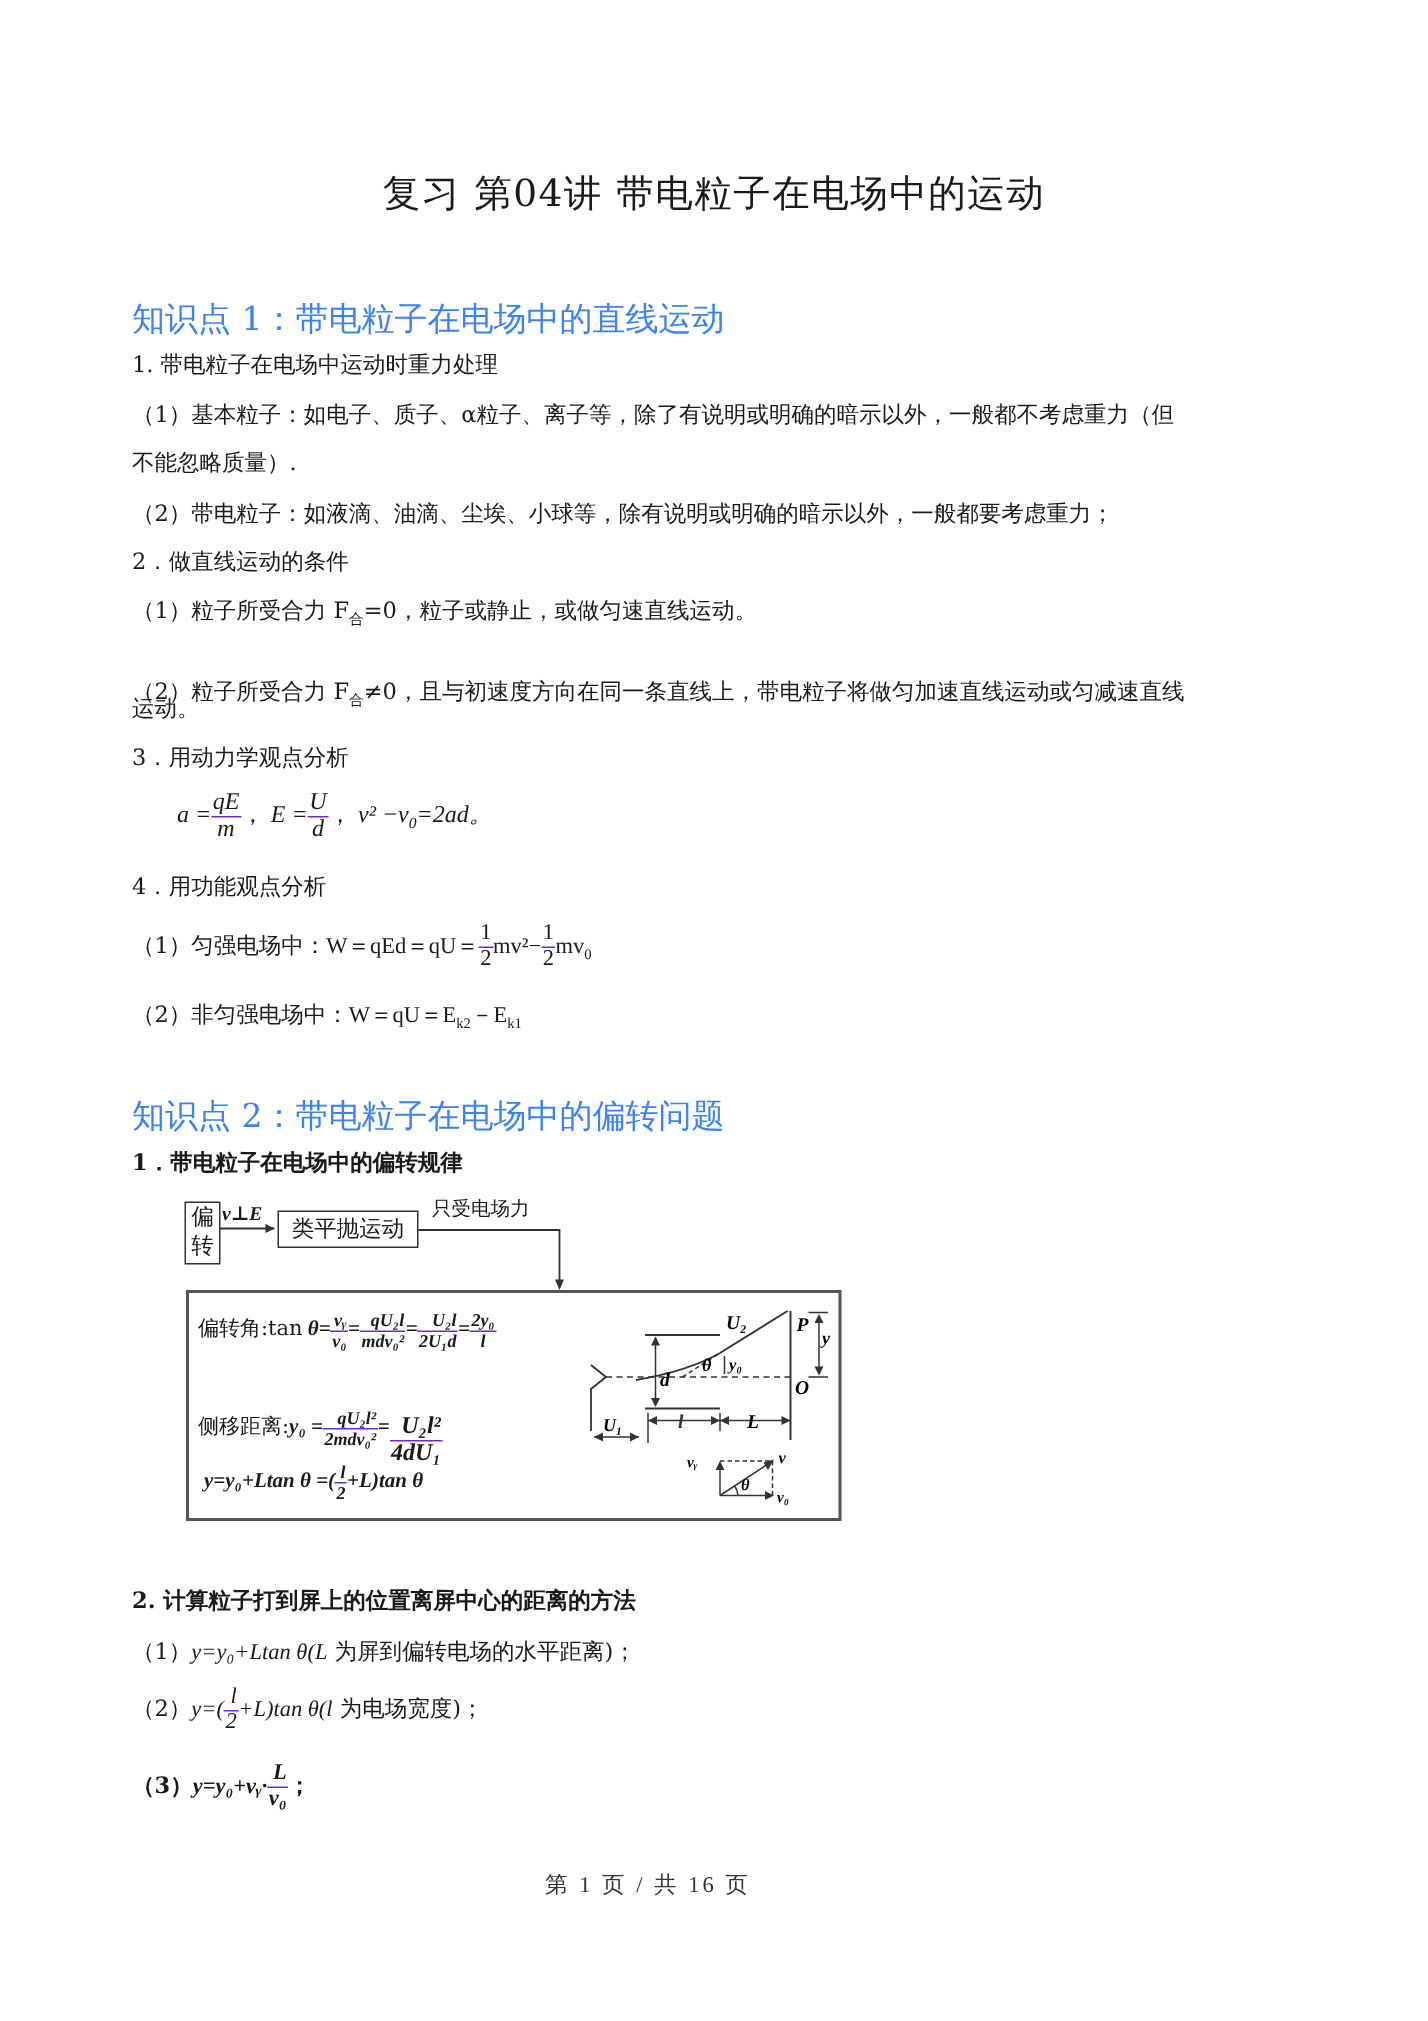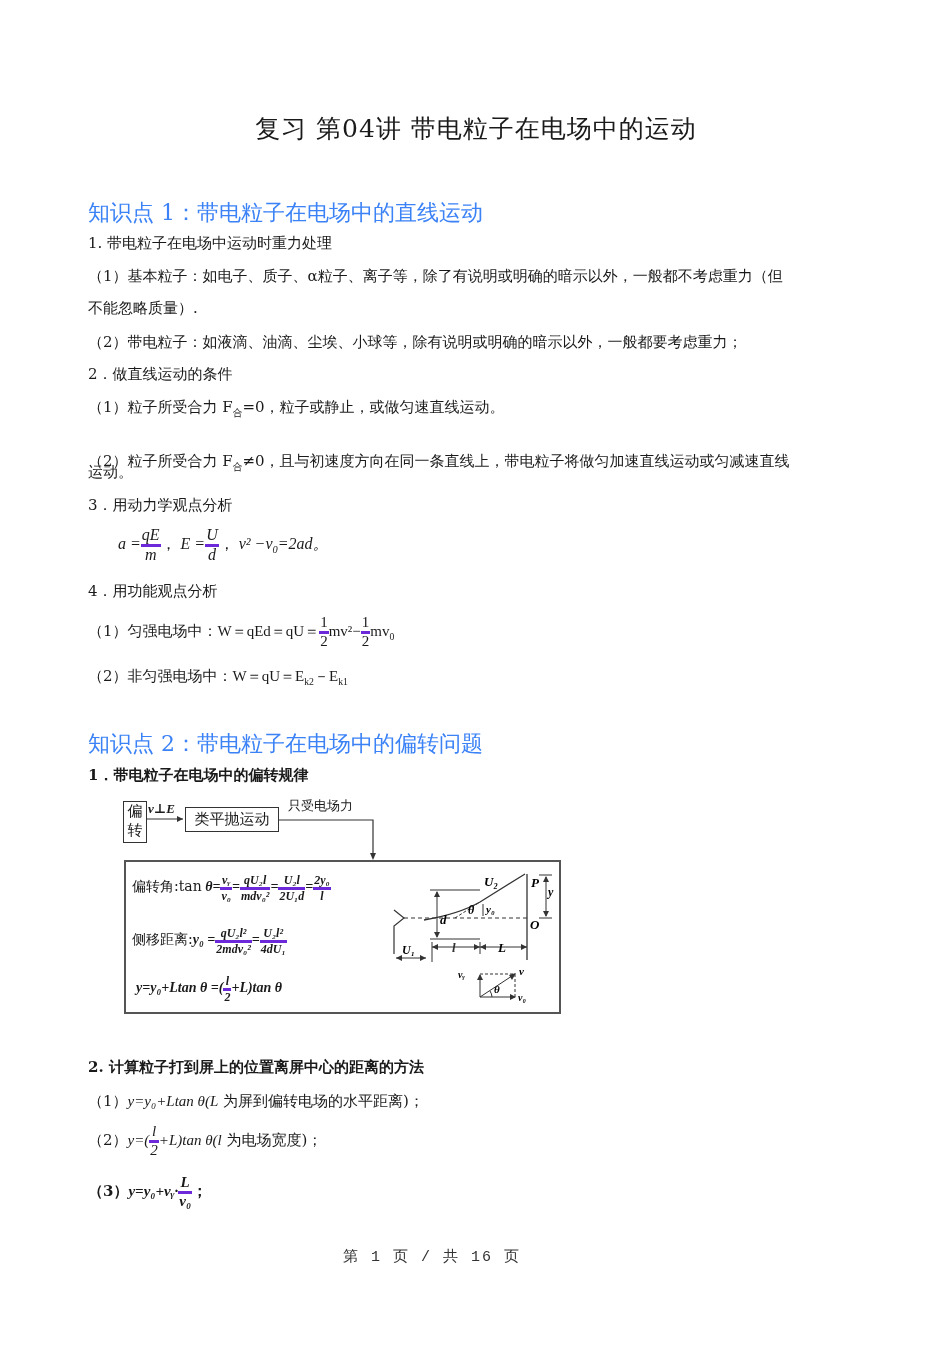--- a/index.html
+++ b/index.html
@@ -7,23 +7,23 @@
          font-family: "DejaVu Serif", "Liberation Serif", serif; color: #1a1a1a; }
   .abs { position: absolute; white-space: nowrap; }
   .title { left: 0; width: 952px; top: 112px; text-align: center; font-size: 25px; font-weight: normal; letter-spacing: 1px; }
   .section { font-size: 22px; color: #3b82f6; }
   .line { font-size: 15px; }
   .bold { font-weight: bold; }
   .math { font-family: "Liberation Serif", "DejaVu Serif", serif; font-style: italic; }
   .rm { font-family: "Liberation Serif", "DejaVu Serif", serif; font-style: normal; }
   .frac { display: inline-block; vertical-align: middle; text-align: center; line-height: 1.05; }
   .frac > span { display: block; padding: 0 1px; }
-  .frac > span.num { border-bottom: 3px solid #6d28d9; }
+  .frac > span.num { border-bottom: 1px solid #6d28d9; text-align: right; }
   sub, sup { font-size: 0.65em; }
-  .footer { left: 0; width: 864px; top: 1247px; text-align: center; font-size: 15px; font-family: Liberation Mono, monospace; color: #333; letter-spacing: 2px; }
+  .footer { left: 0; width: 864px; top: 1247px; text-align: center; font-size: 15px; font-family: Liberation Serif, serif; color: #333; letter-spacing: 2px; }
   .box { position: absolute; border: 1.5px solid #333; background: #fff; }
   .flow-text { position: absolute; font-size: 15px; white-space: nowrap; }
   .panel { position: absolute; left: 124px; top: 860px; width: 433px; height: 150px; border: 2px solid #555; background: #fff; }
   .panel .ft { position: absolute; white-space: nowrap; font-size: 14px; font-family: "Liberation Serif", serif; }
   .panel .ft .cn { font-family: "DejaVu Serif", serif; font-style: normal; font-weight: normal; }
   .b { font-weight: bold; font-style: italic; }
 </style>
 </head>
 <body>
 
@@ -78,21 +78,21 @@
   <polyline points="279,820 373,820 373,858" fill="none" stroke="#333" stroke-width="1.2"></polyline>
   <polygon points="373,860 370,853 376,853" fill="#333"></polygon>
 </svg>
 
 <div class="panel">
   <div class="ft" style="left:6px; top:12px;">
     <span class="cn">偏转角:tan</span>
     <span class="b">θ=</span><span class="frac b" style="font-size:12px;"><span class="num">vᵧ</span><span>v₀</span></span><span class="b">=</span><span class="frac b" style="font-size:12px;"><span class="num">qU₂l</span><span>mdv₀²</span></span><span class="b">=</span><span class="frac b" style="font-size:12px;"><span class="num">U₂l</span><span>2U₁d</span></span><span class="b">=</span><span class="frac b" style="font-size:12px;"><span class="num">2y₀</span><span>l</span></span>
   </div>
   <div class="ft" style="left:6px; top:65px;">
-    <span class="cn">侧移距离:</span><span class="b">y₀ =</span><span class="frac b" style="font-size:12px;"><span class="num">qU₂l²</span><span>2mdv₀²</span></span><span class="b">=</span><span class="frac b" style="font-size:12px;"><span class="num">U₂l²</span><span>4dU₁</span></span>
+    <span class="cn">侧移距离:</span><span class="b">y₀ =</span><span class="frac b" style="font-size:12px;"><span class="num">qU₂l²</span><span>2mdv₀²</span></span><span class="b">=</span><span class="frac b" style="font-size:16px;margin-top:16px;"><span class="num">U₂l²</span><span>4dU₁</span></span>
   </div>
   <div class="ft b" style="left:10px; top:113px;">
     <span>y=y₀+Ltan  θ =(</span><span class="frac" style="font-size:12px;"><span class="num">l</span><span>2</span></span><span>+L)tan  θ</span>
   </div>
 
   <svg style="position:absolute; left:258px; top:0;" width="175" height="148">
 
     <polyline points="10,48 20,56 10,64 10,92" fill="none" stroke="#333" stroke-width="1.2"></polyline>
 
     <line x1="20" y1="56" x2="143" y2="56" stroke="#333" stroke-width="1" stroke-dasharray="4,3"></line>

